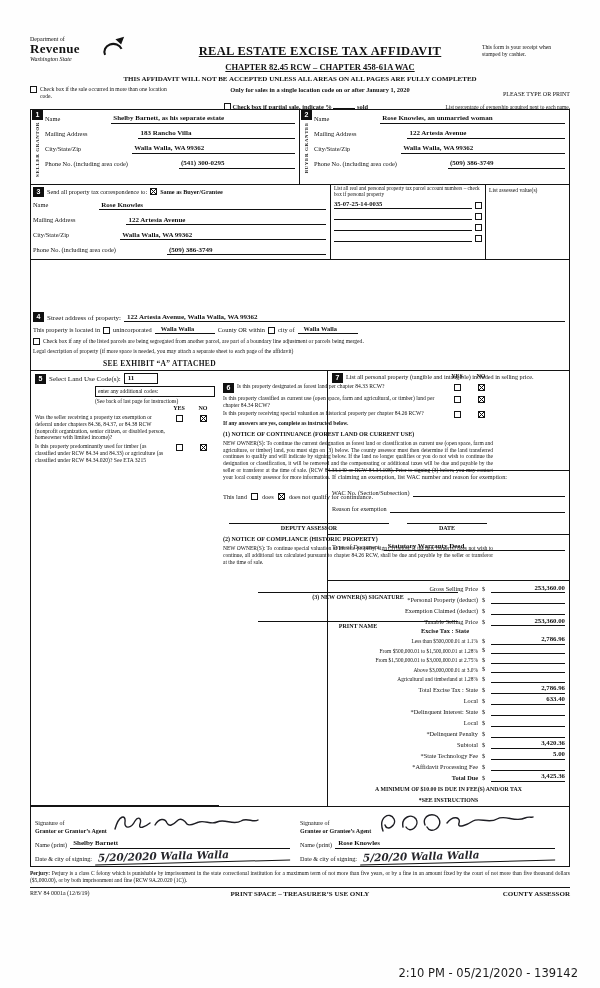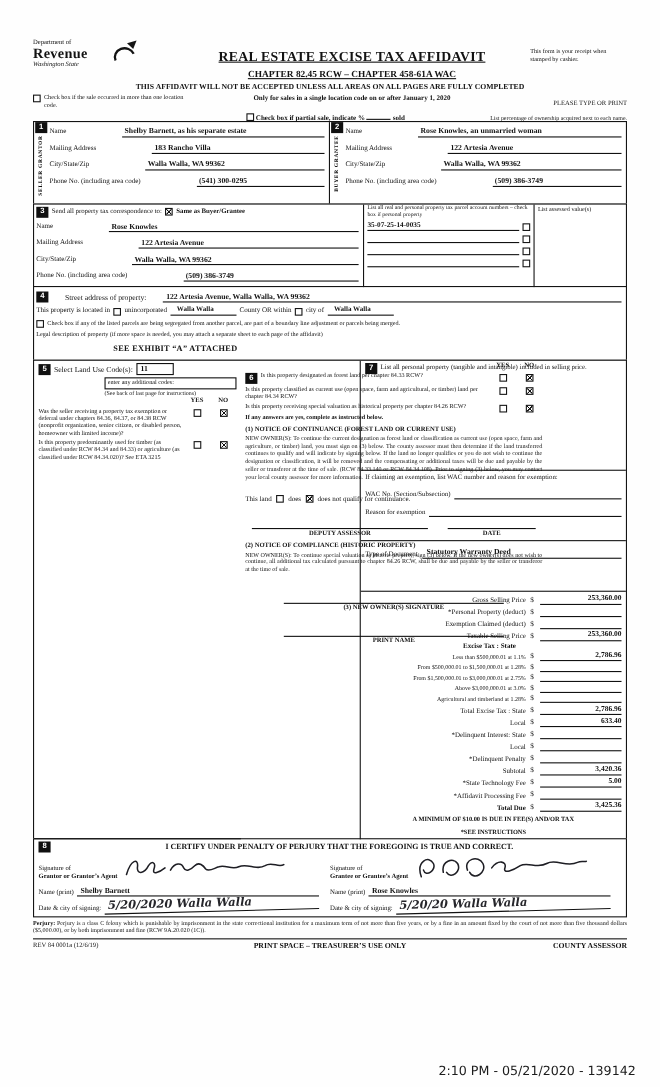--- a/index.html
+++ b/index.html
@@ -62,21 +62,21 @@
   .s3c1 { width:300px; padding:1px 4px 2px 2px; border-right:1.2px solid #141414; display:flex; flex-direction:column; }
   .send-row { display:flex; align-items:center; gap:3px; font-size:6.2px; min-height:12px; }
   .s3c2 { width:155px; border-right:1.2px solid #141414; padding:1px 3px; }
   .s3c2-head { font-size:5.2px; line-height:1.15; }
   .prow { display:flex; align-items:flex-end; gap:3px; min-height:11px; }
   .prow .pnum { flex:1; border-bottom:1px solid #111; font-weight:bold; font-size:6.6px; min-height:8px; }
   .s3c3 { flex:1; padding:2px 3px; }
 
   
   .sec4 { padding:1px 4px 2px 2px; min-height:68px; }
-  .s4row1 { display:flex; align-items:flex-end; gap:15px; min-height:13px; }
+  .s4row1 { display:flex; align-items:flex-end; gap:3px; min-height:13px;margin-top:48px; }
   .s4row1 .val { flex:1; border-bottom:1px solid #111; font-weight:bold; padding-left:3px; }
   .s4row2 { display:flex; align-items:flex-end; gap:3px; font-size:6.4px; margin-top:3px; }
   .uval { border-bottom:1px solid #111; font-weight:bold; padding:0 6px; min-width:60px; }
   .s4seg { display:flex; gap:3px; font-size:5.6px; margin-top:4px; align-items:center; }
   .s4legal { font-size:5.6px; margin-top:3px; }
   .exhibit { font-weight:bold; font-size:7.5px; margin:4px 0 0 70px; letter-spacing:0.3px; }
 
   
   .sec567 { display:flex; }
   .colL { width:297px; border-right:1.2px solid #141414; display:flex; flex-direction:row; }
@@ -527,24 +527,20 @@
                 <span class="cur">$</span>
                 <span class="tval">3,425.36</span>
               </div>
             <div class="min-note">A MINIMUM OF $10.00 IS DUE IN FEE(S) AND/OR TAX</div>
             <div class="min-note">*SEE INSTRUCTIONS</div>
           </div>
         </div>
       </div>
 
       <div class="box sec8">
-        <div class="cert-head">
-          <span class="secnum">8</span>
-          <span class="ct">I CERTIFY UNDER PENALTY OF PERJURY THAT THE FOREGOING IS TRUE AND CORRECT.</span>
-        </div>
         <div class="sig-grid">
           <div class="sig-cell">
             <div class="sig-lbl">
               <span>Signature of</span><br>
               <span class="bold">Grantor or Grantor’s Agent</span>
             </div>
             <svg class="sig-svg" width="150" height="26" viewBox="0 0 150 26">
               <path d="M4 18 C8 4 15 3 14 11 C13 18 20 18 24 10 C27 5 31 7 29 13 C27 19 34 16 39 12 M44 14 C48 7 54 7 56 12 C58 16 62 14 66 10 C70 6 74 10 76 13 C79 16 84 12 88 11 C94 9 100 14 106 11 C114 7 122 15 130 10 C136 6 142 12 147 9" fill="none" stroke="#1e1e24" stroke-width="1.4" stroke-linecap="round"></path>
             </svg>
           </div>

